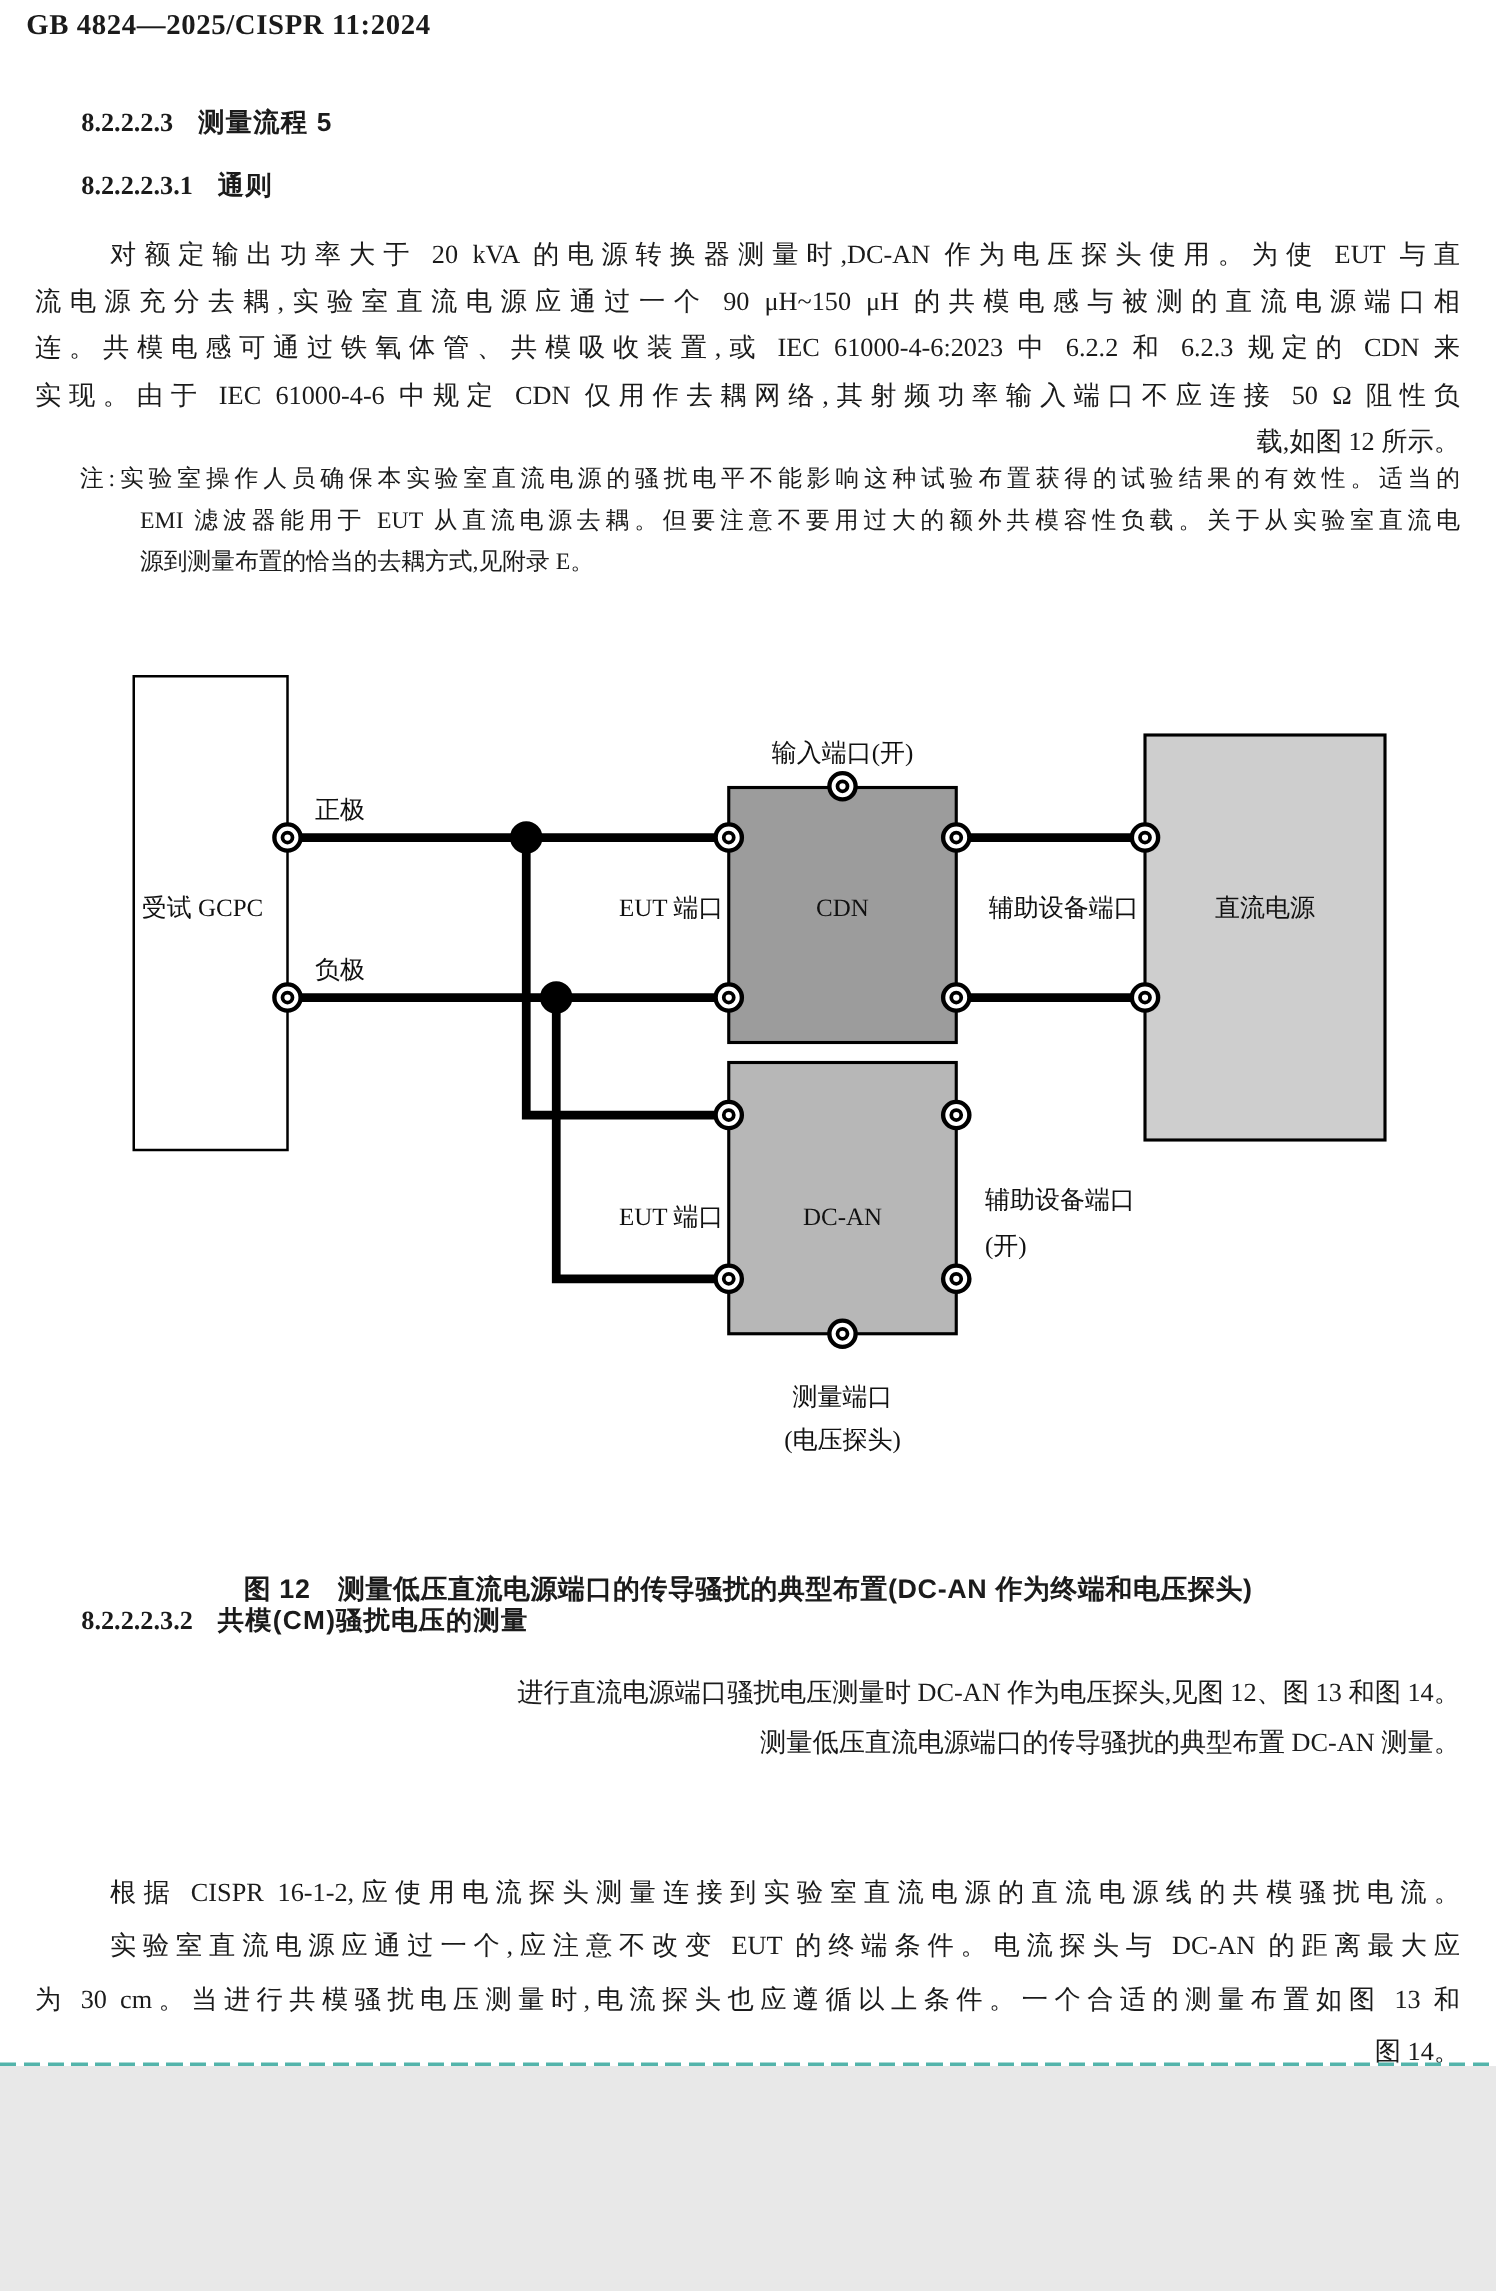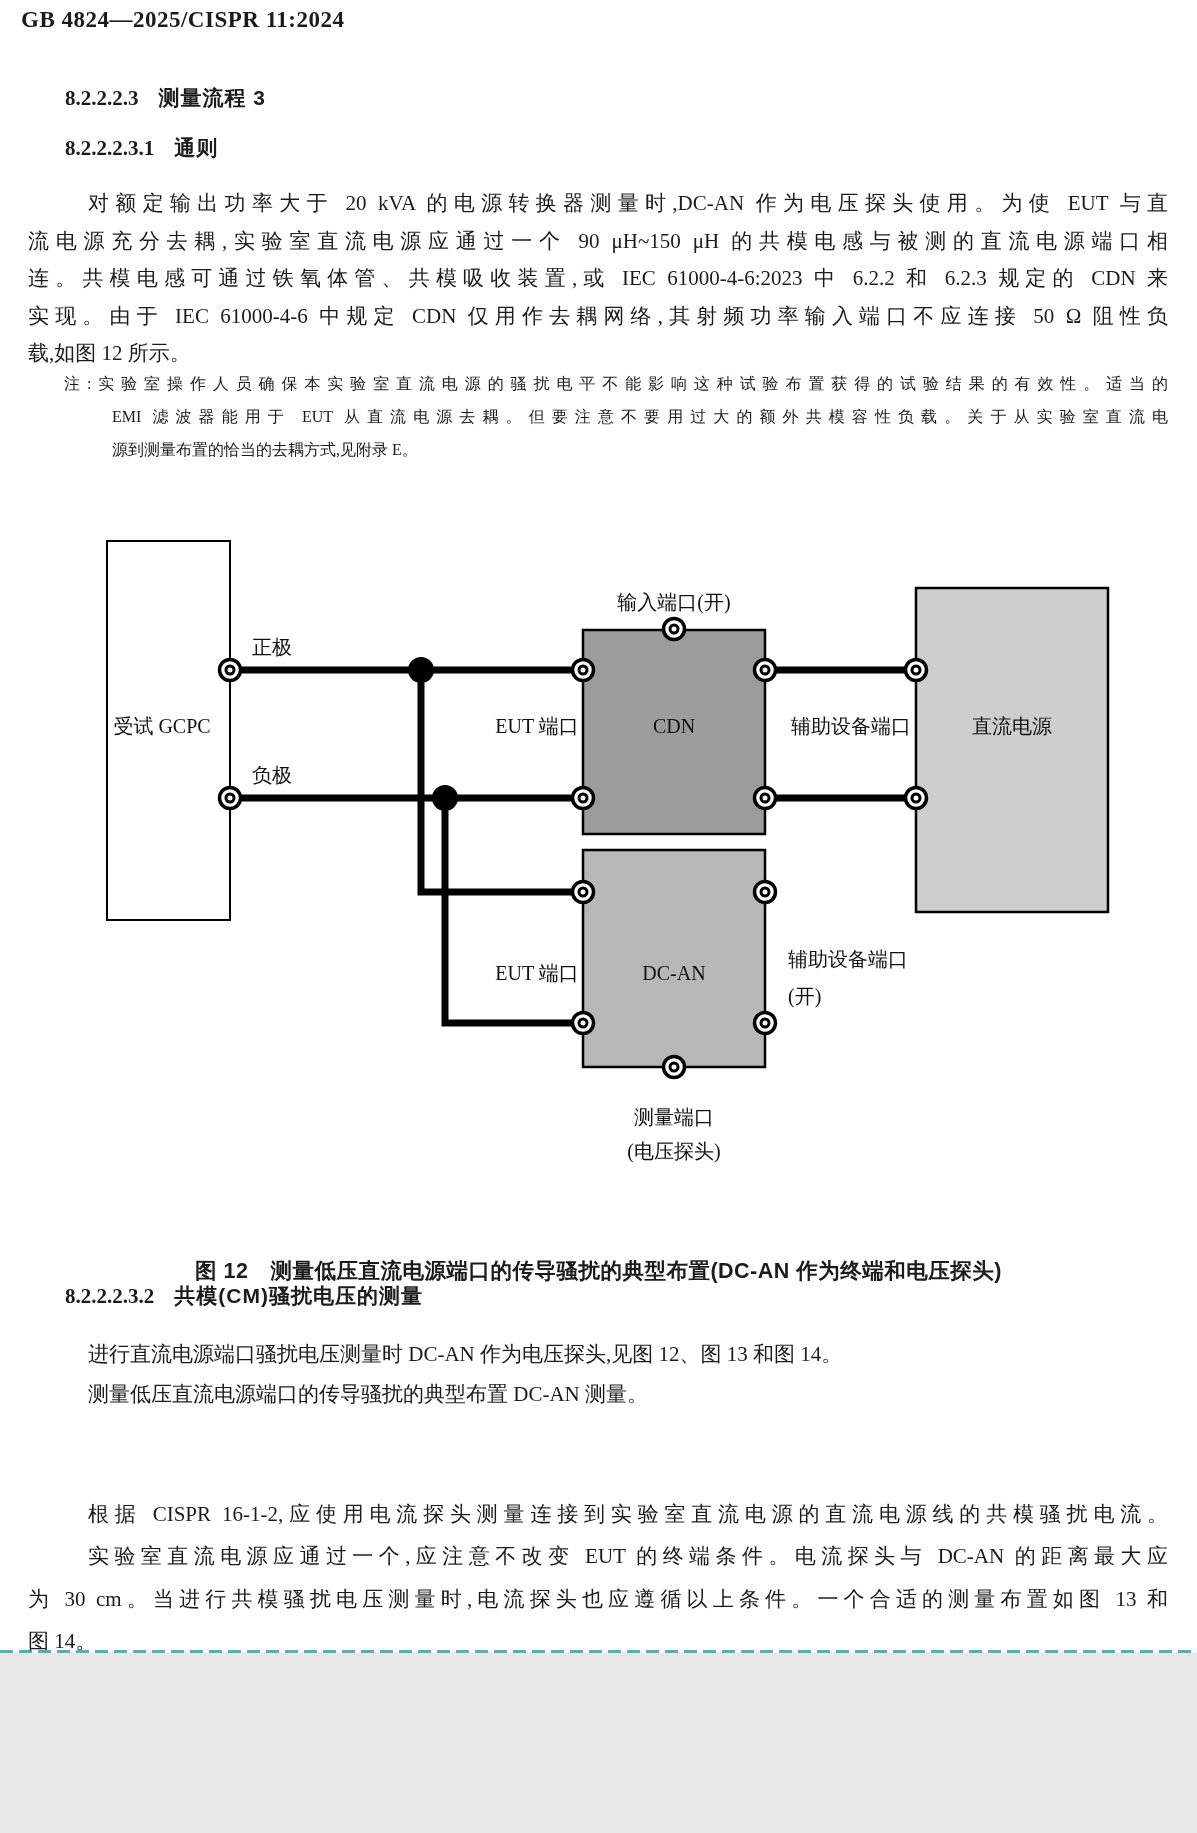--- a/index.html
+++ b/index.html
@@ -15,24 +15,24 @@
   .abs{position:absolute;line-height:1.25;white-space:nowrap;}
   .doc-header{
     left:21px;top:6px;
     font-family:"Liberation Serif","DejaVu Serif",serif;
     font-weight:bold;font-size:23px;letter-spacing:.5px;
   }
   .heading{left:21px;font-size:21px;font-weight:bold;}
   .heading .hnum{font-family:"Liberation Serif","DejaVu Serif",serif;margin-right:20px;margin-left:44px;}
   .heading .htitle{font-family:"Liberation Sans","DejaVu Sans",sans-serif;letter-spacing:1px;}
   .bodyline{
-    font-size:21px;white-space:normal;line-height:27px;height:27px;overflow:visible;
+    font-size:21px;white-space:normal;line-height:27px;height:27px;overflow:visible;text-align:right;
   }
   .fill{text-align:justify;text-align-last:justify;}
-  .noteline{font-size:16px;line-height:25px;height:25px;white-space:normal;}
+  .noteline{font-size:19px;line-height:25px;height:25px;white-space:normal;}
   .caption{
     left:0;width:1197px;text-align:center;
     font-family:"Liberation Sans","DejaVu Sans",sans-serif;
     font-weight:bold;font-size:21.5px;letter-spacing:.5px;
   }
   .pagenum{left:47px;top:1788px;font-size:19px;}
   .footer-strip{
     position:absolute;left:0;right:0;bottom:0;height:3px;
     background:repeating-linear-gradient(90deg,
       var(--strip,#35a79c) 0 13px,
@@ -45,21 +45,21 @@
   }
 </style>
 </head>
 <body>
 
 <div class="page" style="--strip: #35a79c;">
 
   <div class="abs doc-header">GB 4824—2025/CISPR 11:2024</div>
 
   <div class="abs heading" style="top:85px">
-    <span class="hnum">8.2.2.2.3</span><span class="htitle">测量流程 3</span>
+    <span class="hnum">8.2.2.2.3</span><span class="htitle">测量流程 5</span>
   </div>
 
   <div class="abs heading" style="top:135px">
     <span class="hnum">8.2.2.2.3.1</span><span class="htitle">通则</span>
   </div>
 
   <div class="abs bodyline fill" style="left:88px;top:190px;width:1080px">对额定输出功率大于 20 kVA 的电源转换器测量时,DC-AN 作为电压探头使用。为使 EUT 与直</div>
   <div class="abs bodyline fill" style="left:28px;top:228px;width:1140px">流电源充分去耦,实验室直流电源应通过一个 90 μH~150 μH 的共模电感与被测的直流电源端口相</div>
   <div class="abs bodyline fill" style="left:28px;top:265px;width:1140px">连。共模电感可通过铁氧体管、共模吸收装置,或 IEC 61000-4-6:2023 中 6.2.2 和 6.2.3 规定的 CDN 来</div>
   <div class="abs bodyline fill" style="left:28px;top:303px;width:1140px">实现。由于 IEC 61000-4-6 中规定 CDN 仅用作去耦网络,其射频功率输入端口不应连接 50 Ω 阻性负</div>

